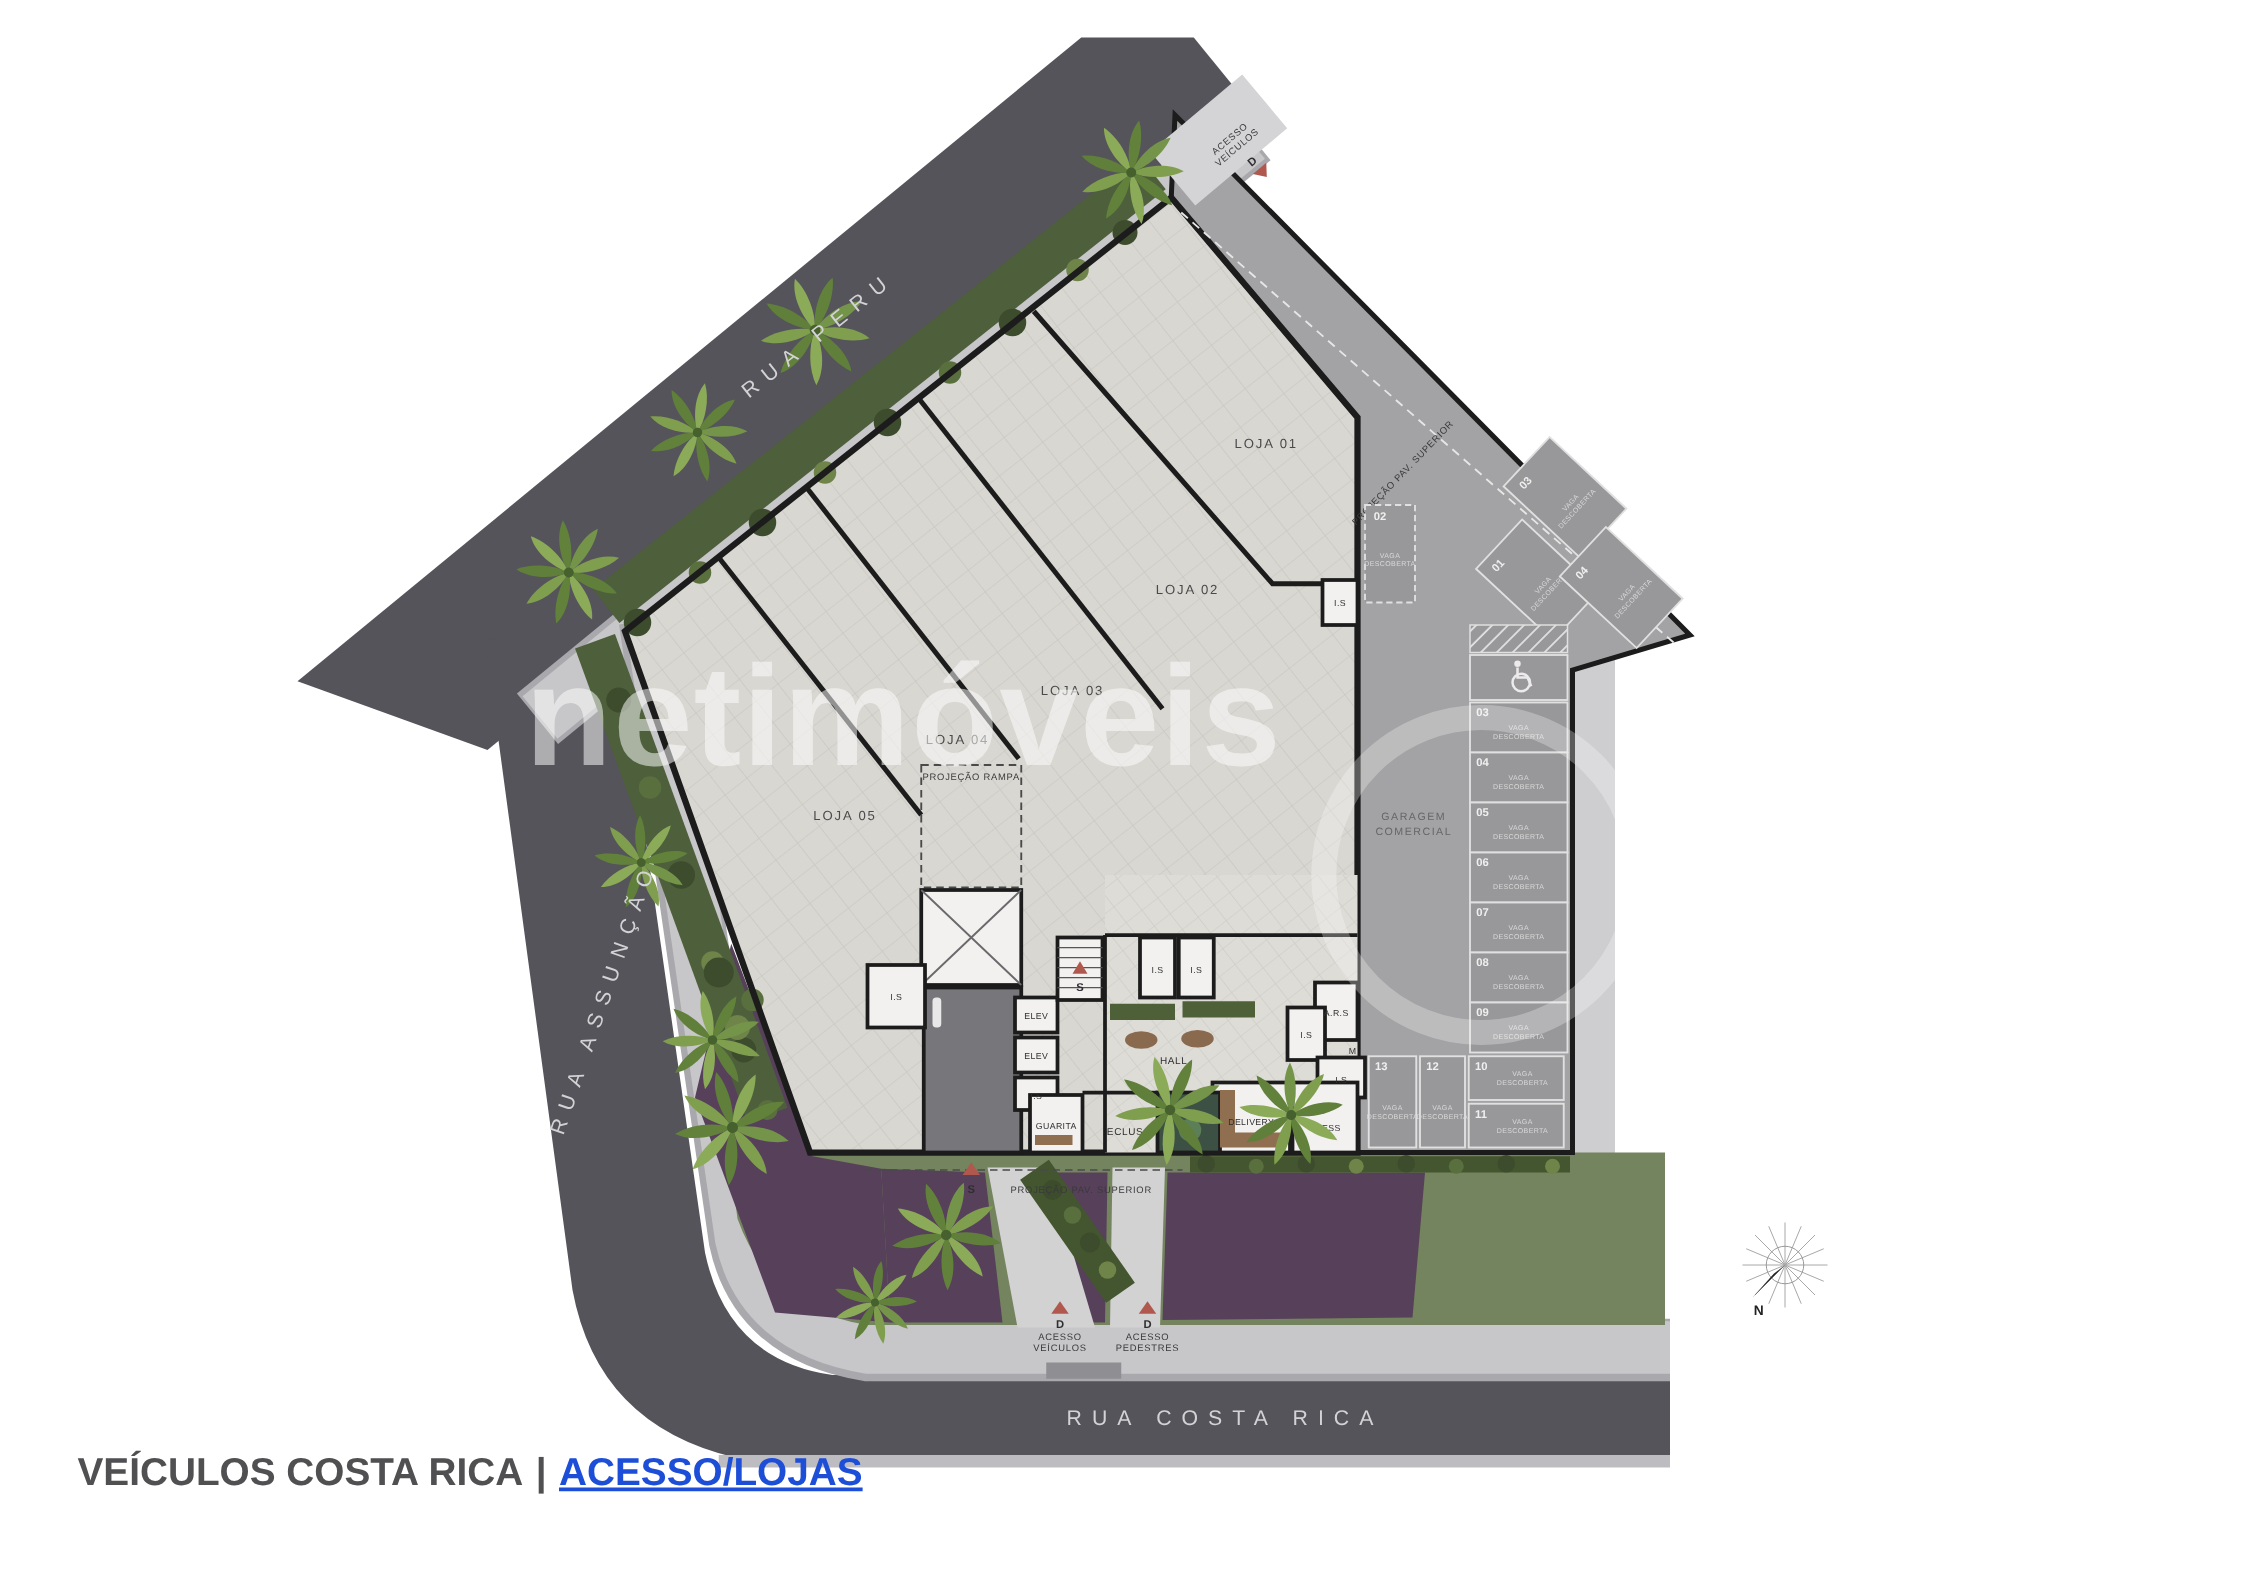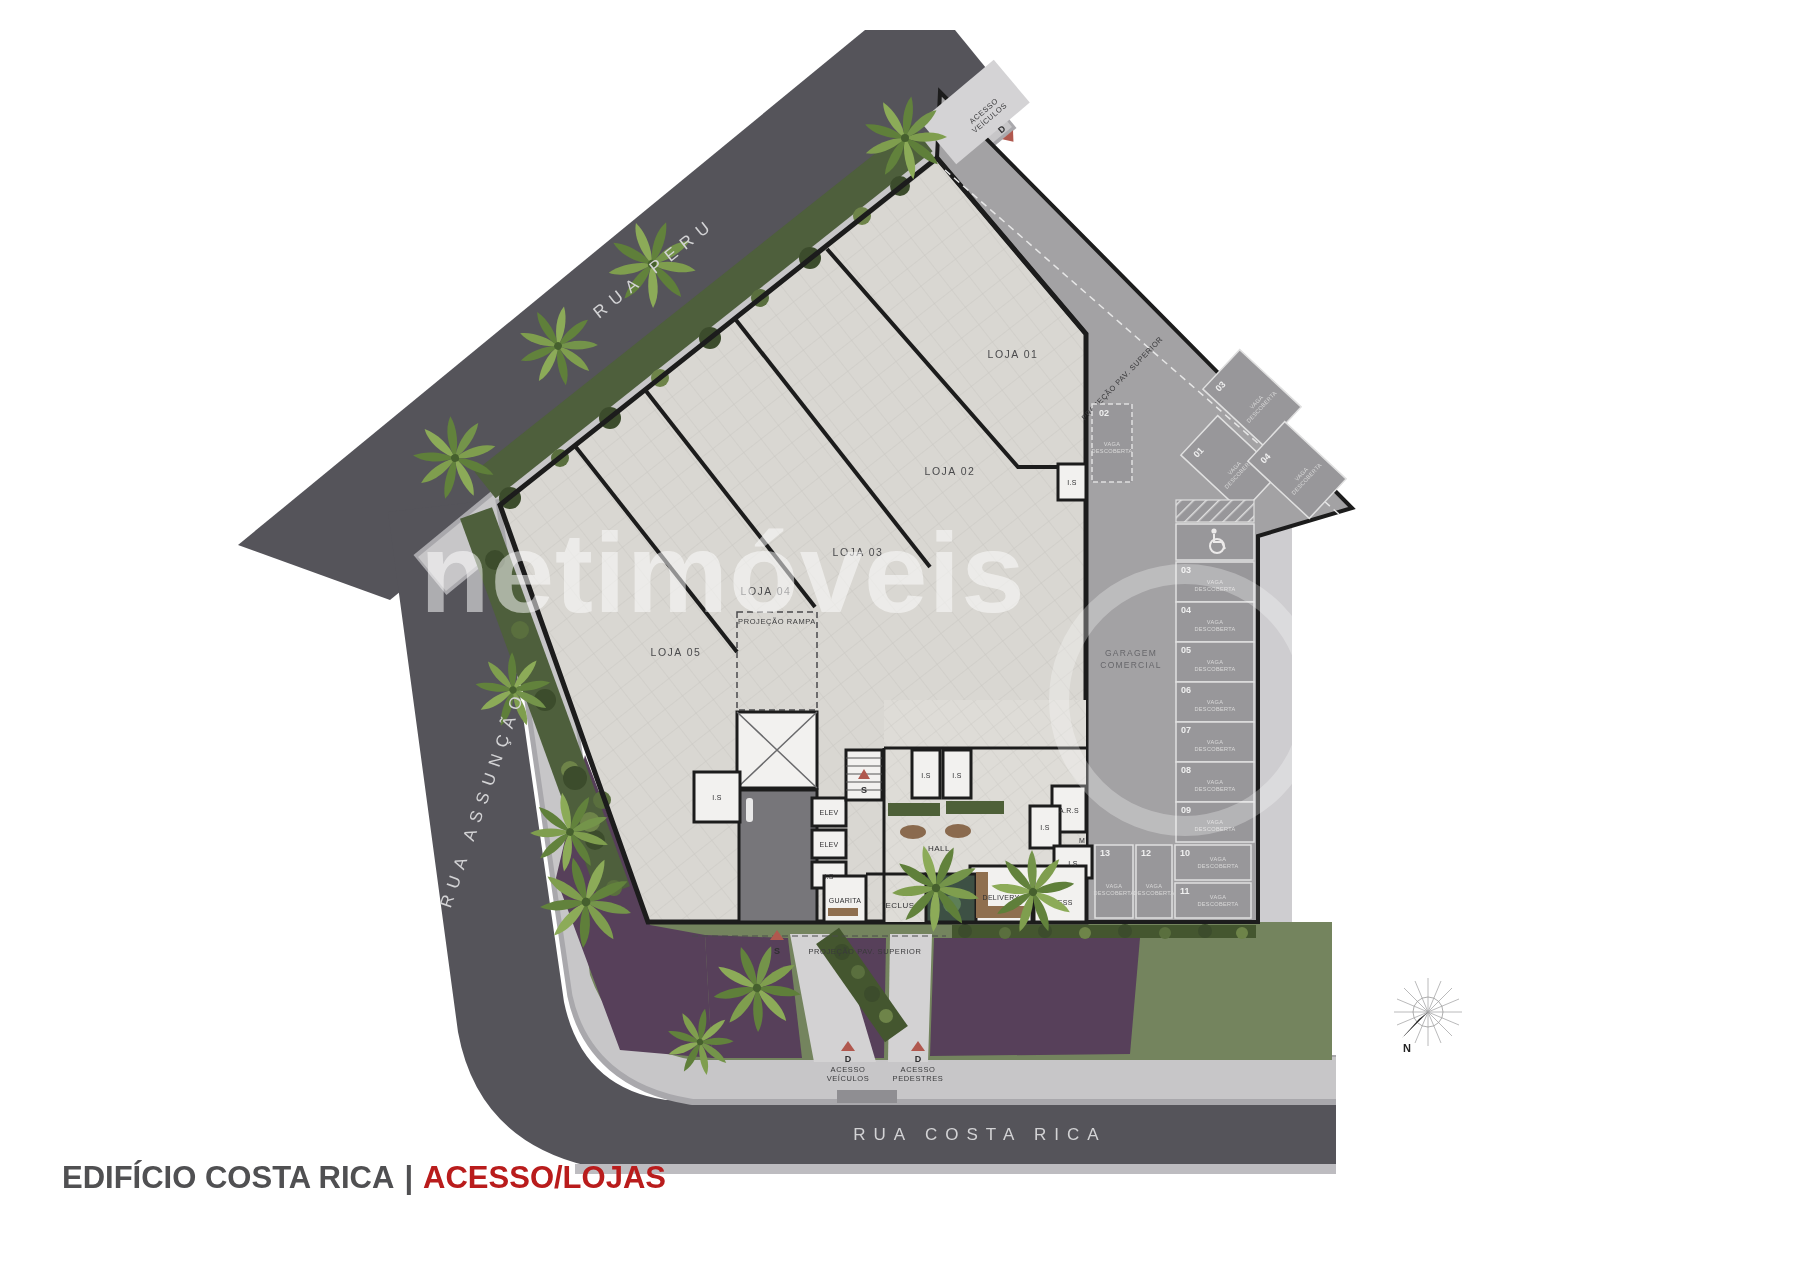--- a/index.html
+++ b/index.html
@@ -14,21 +14,21 @@
   .anno{fill:#3a3a3c;font-size:7.5px;letter-spacing:.6px;}
   .stall-num{fill:#efefef;font-size:9px;font-weight:bold;}
   .stall-vaga{fill:#d9d9d9;font-size:5.6px;letter-spacing:.3px;}
   .garage-label{fill:#66666a;font-size:8.5px;letter-spacing:1.2px;}
   .d-letter{fill:#2f2f31;font-size:9px;font-weight:bold;}
   .s-letter{fill:#2f2f31;font-size:9px;font-weight:bold;}
   .watermark-text{fill:#ffffff;opacity:.52;font-size:114px;font-weight:bold;letter-spacing:1px;}
   #title{position:absolute;left:62px;top:1160px;font-size:31px;font-weight:bold;white-space:nowrap;}
   #title .t-main{color:#505052;}
   #title .t-div{color:#505052;padding:0 10px;}
-  #title .t-sub{color:#b91c1c;}
+  #title .t-sub{color:#1d4ed8;text-decoration:underline;}
   .compass-n{fill:#222;font-size:11px;font-weight:bold;}
 </style>
 </head>
 <body>
 
 <div id="stage">
 <svg width="1800" height="1272" viewBox="0 0 1800 1272">
   <defs>
     <pattern id="tiles" width="22" height="22" patternUnits="userSpaceOnUse" patternTransform="rotate(52)">
       <rect width="22" height="22" fill="#d9d7d2"></rect>
@@ -398,15 +398,15 @@
     <text x="-25" y="40" class="compass-n">N</text>
   </g>
 
   <g>
     <text x="420" y="612" class="watermark-text">netimóveis</text>
     <circle cx="1185" cy="700" r="126" fill="none" stroke="#ffffff" stroke-width="20" opacity="0.28"></circle>
   </g>
 </svg>
 
 <div id="title">
-  <span class="t-main">EDIFÍCIO COSTA RICA</span><span class="t-div">|</span><span class="t-sub">ACESSO/LOJAS</span>
+  <span class="t-main">VEÍCULOS COSTA RICA</span><span class="t-div">|</span><span class="t-sub">ACESSO/LOJAS</span>
 </div>
 </div>
 
 </body></html>

